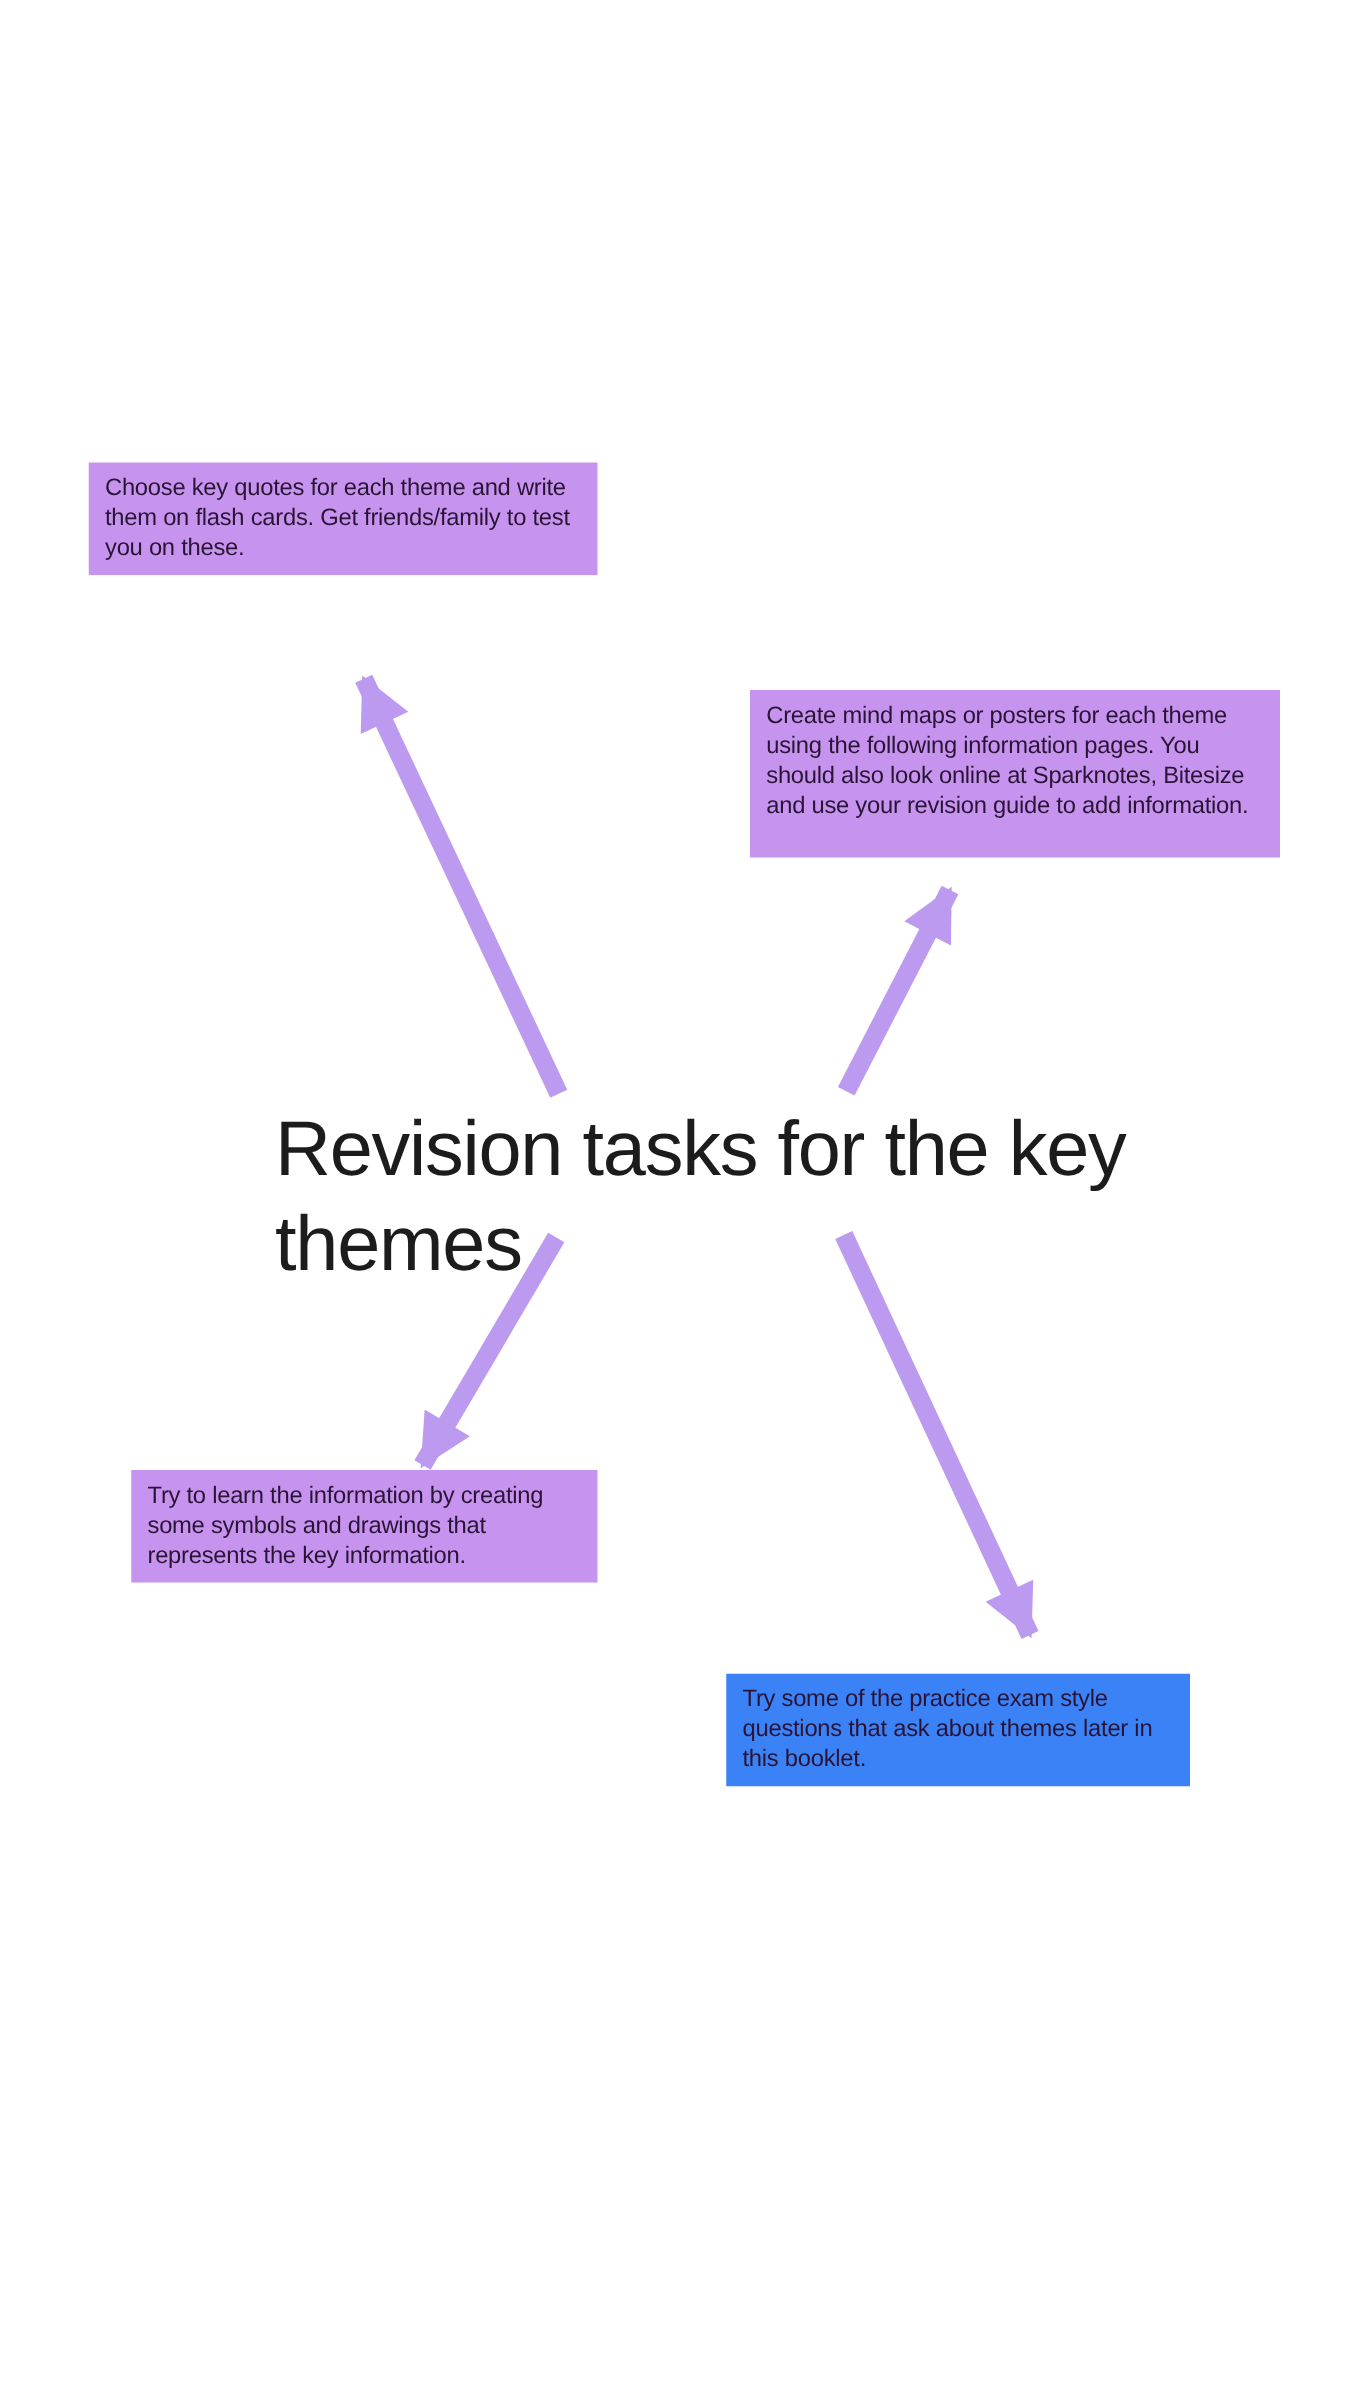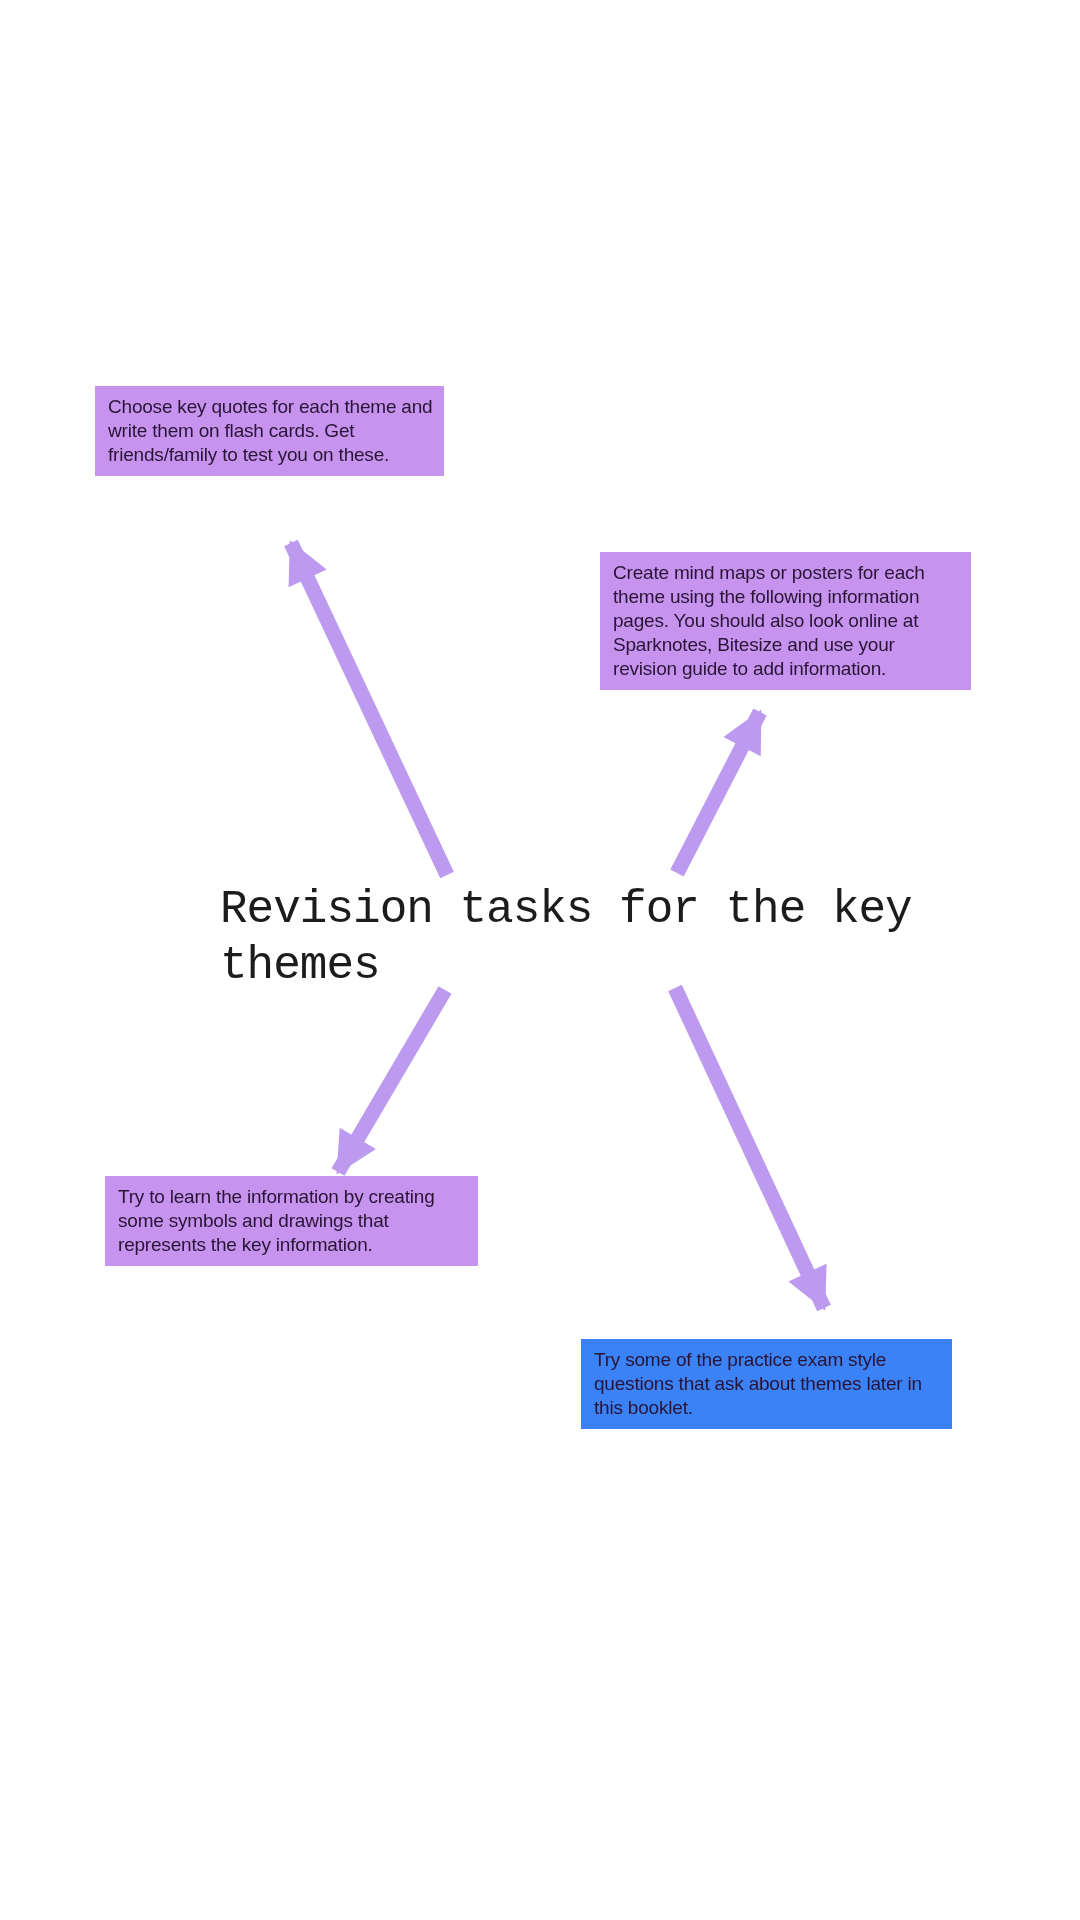--- a/index.html
+++ b/index.html
@@ -9,40 +9,39 @@
     height: 1920px;
     background: #ffffff;
     overflow: hidden;
     font-family: "Liberation Sans", "DejaVu Sans", sans-serif;
   }
   .slide-title {
     position: absolute;
     left: 220px;
     top: 882px;
     width: 700px;
-    font-size: 46px;
+    font-size: 62px;
     font-weight: 300;
     letter-spacing: -1px;
     line-height: 1.22;
     color: #1c1c1c;
     white-space: pre-line;
-    font-family: Liberation Mono, monospace;
   }
   .task-box {
     position: absolute;
     box-sizing: border-box;
     background: #c694ee;
     color: #2a1436;
     font-size: 19px;
     letter-spacing: -0.2px;
     line-height: 1.26;
     padding: 9px 8px 9px 13px;
   }
-  .box-flash-cards   { left: 71px;  top: 386px;  width: 349px; min-height: 85px; margin-left: 24px; }
-  .box-mind-maps     { left: 600px; top: 552px;  width: 371px; min-height: 134px; }
+  .box-flash-cards   { left: 71px;  top: 370px;  width: 407px; min-height: 85px; }
+  .box-mind-maps     { left: 600px; top: 552px;  width: 424px; min-height: 134px; }
   .box-symbols       { left: 105px; top: 1176px; width: 373px; min-height: 87px; }
   .box-questions     { left: 581px; top: 1339px; width: 371px; min-height: 88px; }
   .arrows {
     position: absolute;
     left: 0; top: 0;
     width: 1080px; height: 1920px;
     pointer-events: none;
   }
 </style>
 </head>

